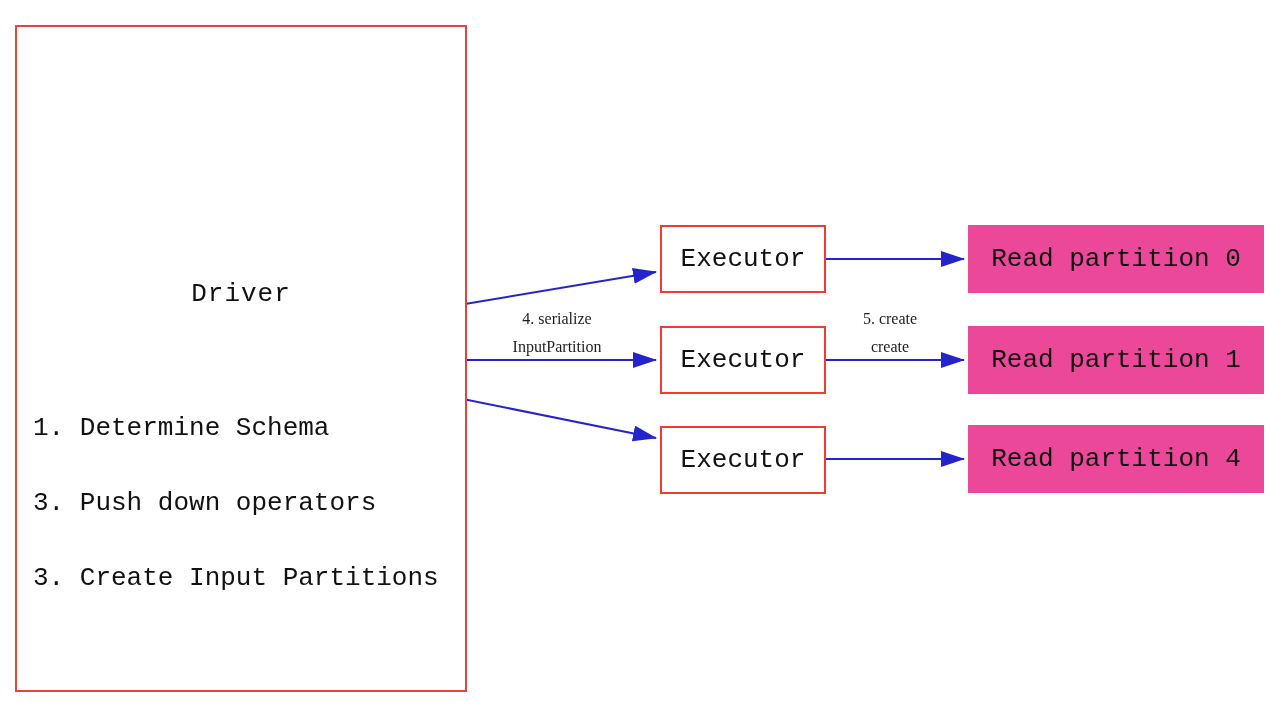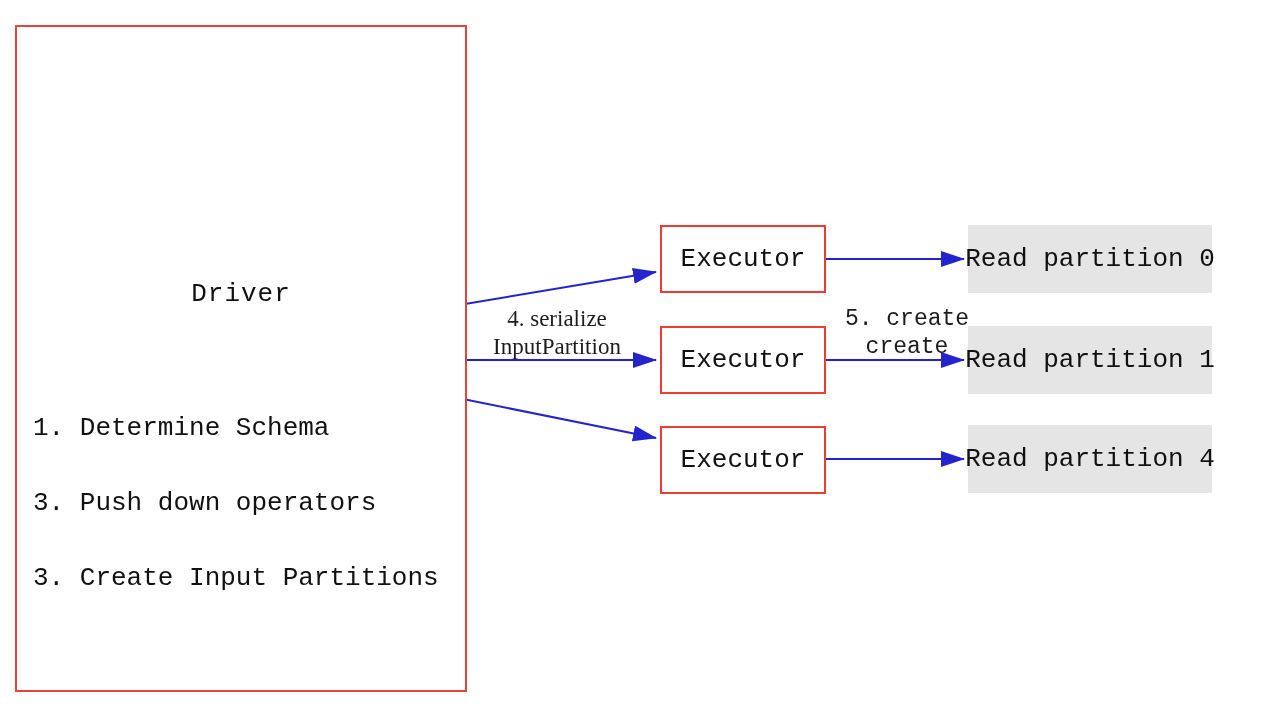--- a/index.html
+++ b/index.html
@@ -63,44 +63,44 @@
     justify-content: center;
     font-size: 26px;
     white-space: pre;
   }
   .e0 { top: 225px; }
   .e1 { top: 326px; }
   .e2 { top: 426px; }
   .part-box {
     position: absolute;
     left: 968px;
-    width: 244px;
+    width: 296px;
     height: 68px;
-    background: #e5e5e5;
+    background: #ec4899;
     display: flex;
     align-items: center;
     justify-content: center;
     font-size: 26px;
     white-space: pre;
   }
   .p0 { top: 225px; }
   .p1 { top: 326px; }
   .p2 { top: 425px; }
   .edge-label {
     position: absolute;
     width: 220px;
     text-align: center;
     font-family: "Liberation Serif", "DejaVu Serif", serif;
-    font-size: 23px;
+    font-size: 16px;
     line-height: 28px;
     color: #1c1c1c;
     top: 305px;
   }
   .lbl-serialize { left: 447px; }
-  .lbl-reader { left: 797px; font-family: Liberation Mono, monospace; }
+  .lbl-reader { left: 780px; }
 </style>
 </head>
 <body>
 
 <div class="canvas">
 
   <svg class="arrow-layer" width="1270" height="710" viewBox="0 0 1270 710">
     <defs>
       <marker id="ah" markerUnits="userSpaceOnUse" markerWidth="26" markerHeight="18" refX="23" refY="8" orient="auto">
         <path d="M0,0 L24,8 L0,16 Z" fill="#2424cc"></path>

